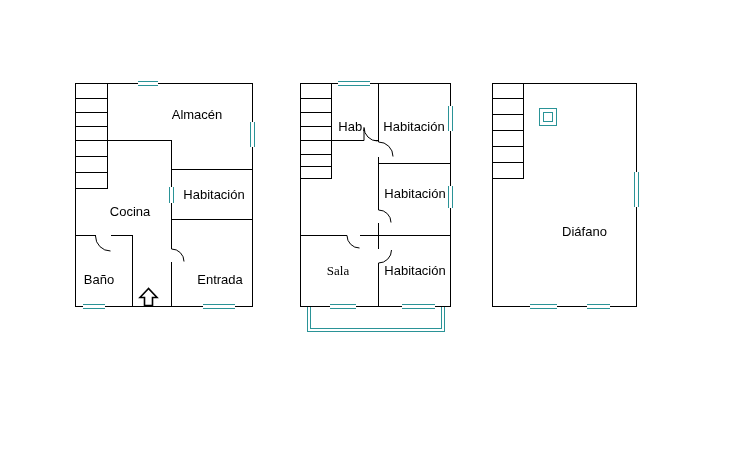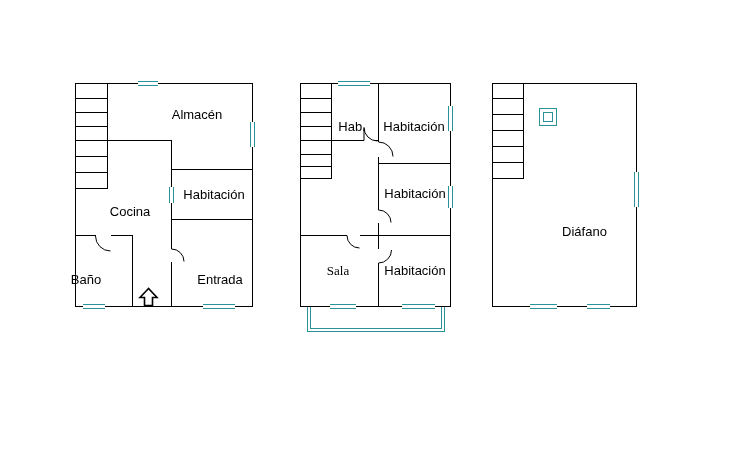--- a/index.html
+++ b/index.html
@@ -122,21 +122,21 @@
       <g>
         <path class="erase" d="M587,306.5H610"></path>
         <path class="win" d="M587,304.5H610 M587,308.5H610"></path>
       </g>
     </g>
   </svg>
 
   <div class="room-label" style="left:197px; top:115px;">Almacén</div>
   <div class="room-label" style="left:214px; top:195px;">Habitación</div>
   <div class="room-label" style="left:130px; top:212px;">Cocina</div>
-  <div class="room-label" style="left:86px; top:280px;">Baño</div>
+  <div class="room-label" style="left:99px; top:280px;">Baño</div>
   <div class="room-label" style="left:220px; top:280px;">Entrada</div>
 
   <div class="room-label" style="left:352px; top:127px;">Hab.</div>
   <div class="room-label" style="left:414px; top:127px;">Habitación</div>
   <div class="room-label" style="left:415px; top:194px;">Habitación</div>
   <div class="room-label" style="left:338px; top:271px;font-family:Liberation Serif, serif;">Sala</div>
   <div class="room-label" style="left:415px; top:271px;">Habitación</div>
 
   <div class="room-label" style="left:566px; top:232px;padding-left:37px;">Diáfano</div>
 </div>

